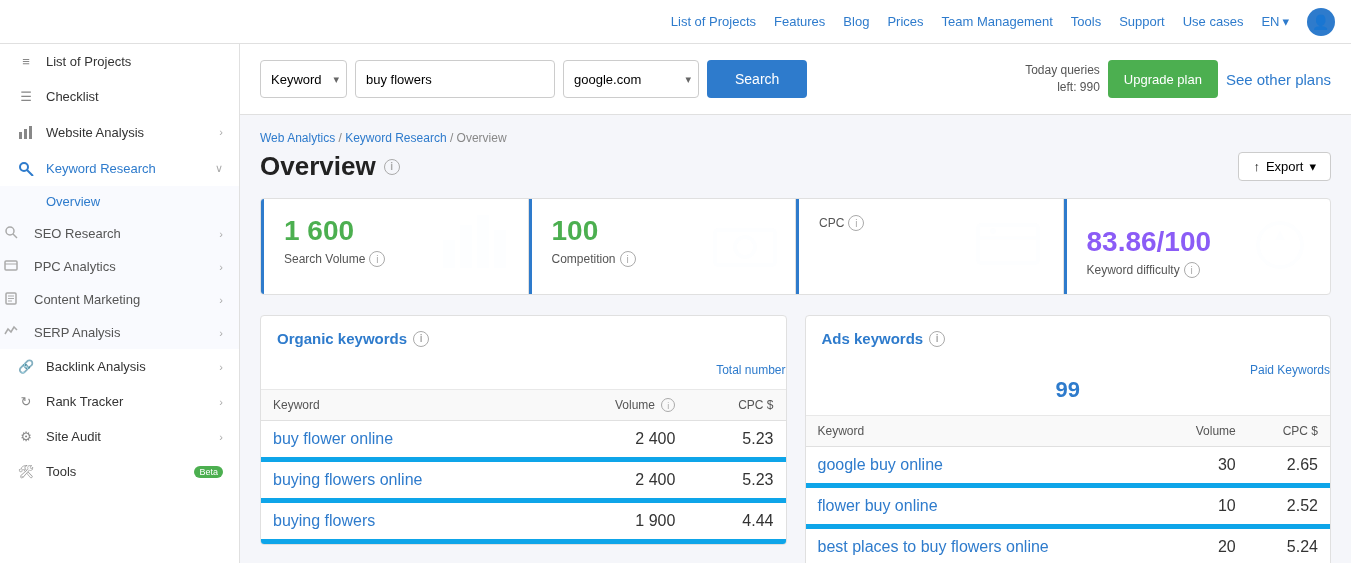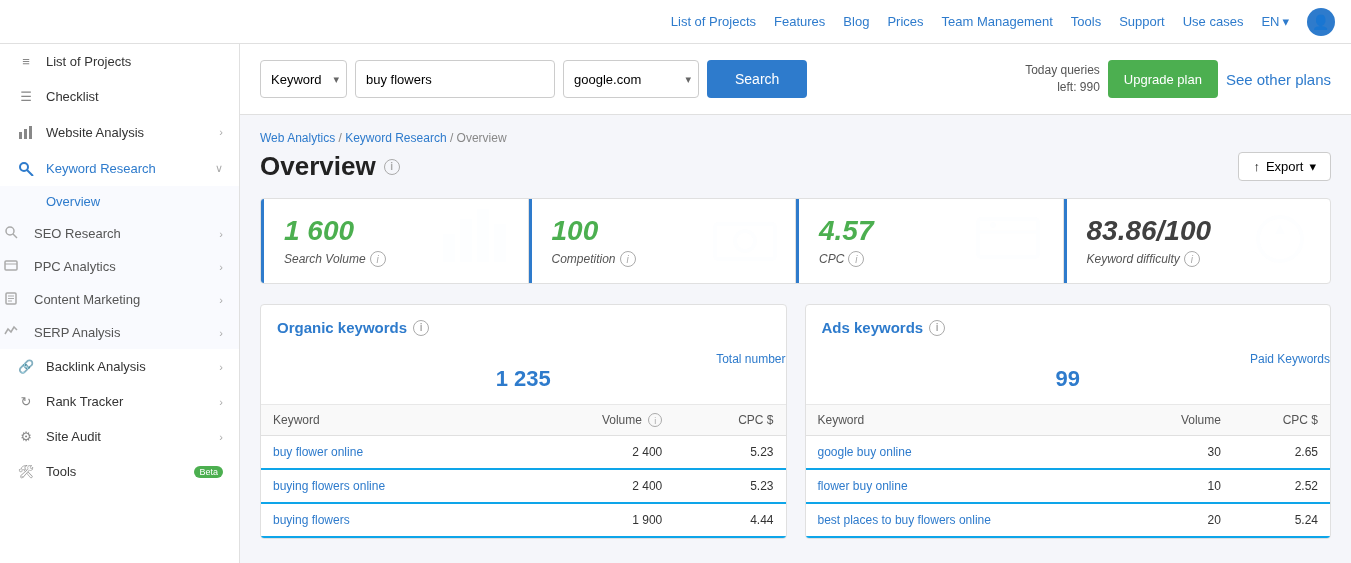--- a/index.html
+++ b/index.html
@@ -279,40 +279,39 @@
 
     
     .metric-cards {
       display: flex;
       gap: 0;
       margin-bottom: 20px;
       background: #fff;
       border: 1px solid #e0e0e0;
       border-radius: 4px;
       overflow: hidden;
-      font-style: italic;
     }
     .metric-card {
       flex: 1;
       padding: 16px 20px;
       border-right: 1px solid #e0e0e0;
       display: flex;
       flex-direction: column;
       position: relative;
       overflow: hidden;
     }
     .metric-card:last-child { border-right: none; }
     .metric-card-left { border-left: 3px solid #2e7bcc; }
     .metric-value {
       font-size: 28px;
       font-weight: 600;
       color: #4caf50;
       margin-bottom: 4px;
     }
-    .metric-value.red { color: #404040; }
+    .metric-value.red { color: #8b5cf6; margin-top: 11px; }
     .metric-label {
       font-size: 12px;
       color: #555;
       display: flex;
       align-items: center;
       gap: 4px;
     }
     .metric-bg-icon {
       position: absolute;
       right: 10px;
@@ -375,22 +374,22 @@
       padding: 8px 12px;
       text-align: left;
       font-size: 12px;
       color: #555;
       border-bottom: 1px solid #e0e0e0;
       font-weight: 500;
     }
     .data-table th.right { text-align: right; }
     .data-table td {
       padding: 9px 12px;
-      font-size: 12px;
-      border-bottom: 2px solid #0ea5e9;
+      font-size: 16px;
+      border-bottom: 5px solid #0ea5e9;
       color: #333;
     }
     .data-table td.right { text-align: right; }
     .data-table td a {
       color: #2e7bcc;
       text-decoration: none;
     }
     .data-table .volume-icon {
       display: inline-block;
       width: 14px;
@@ -604,21 +603,20 @@
             <span class="info-icon">i</span>
           </div>
           <div class="metric-bg-icon">
             <svg width="80" height="60" viewBox="0 0 80 60" fill="none" opacity="0.12">
                 <rect x="10" y="20" width="60" height="35" rx="3" stroke="#2e7bcc" stroke-width="4"></rect>
                 <circle cx="40" cy="37" r="10" stroke="#2e7bcc" stroke-width="4"></circle>
               </svg>
           </div>
         </div>
         <div class="metric-card metric-card-left">
-          <div class="metric-value">4.57</div>
           <div class="metric-label">
             <span>CPC</span>
             <span class="info-icon">i</span>
           </div>
           <div class="metric-bg-icon">
             <svg width="80" height="60" viewBox="0 0 80 60" fill="none" opacity="0.12">
                 <rect x="5" y="15" width="60" height="38" rx="3" stroke="#2e7bcc" stroke-width="4"></rect>
                 <line x1="5" y1="28" x2="65" y2="28" stroke="#2e7bcc" stroke-width="3"></line>
                 <circle cx="20" cy="21" r="3" fill="#2e7bcc"></circle>
               </svg>
@@ -644,21 +642,20 @@
         <div class="col-left">
           <div class="section-card">
             <div class="section-header">
               <div class="section-title">
                 <span>Organic keywords</span>
                 <span class="info-icon">i</span>
               </div>
             </div>
             <div class="total-row">
               <div class="total-label">Total number</div>
-              <div class="total-value">1 235</div>
             </div>
             <table class="data-table">
               <thead>
                 <tr>
                   <th>Keyword</th>
                   <th class="right">Volume <span class="volume-icon">i</span></th>
                   <th class="right">CPC $</th>
                 </tr>
               </thead>
               <tbody id="organic-tbody">

